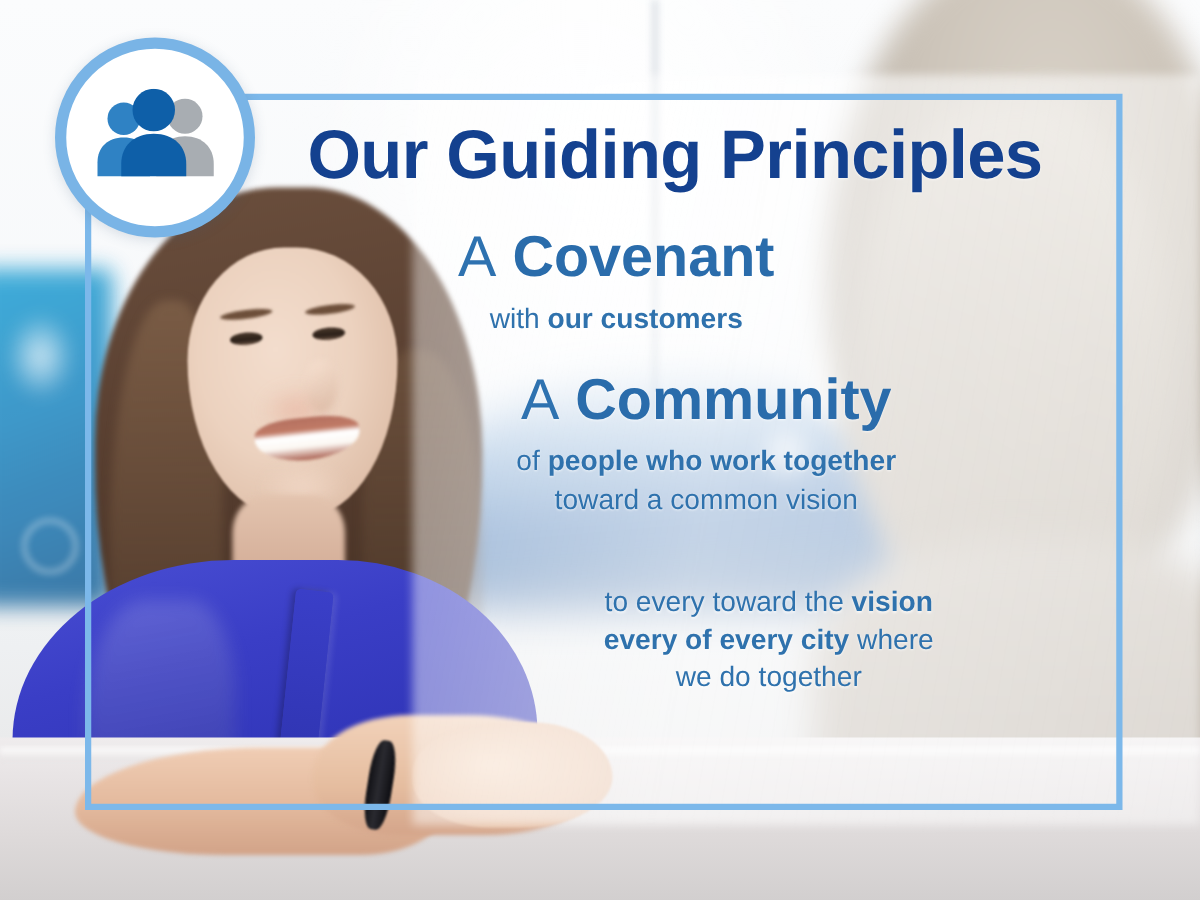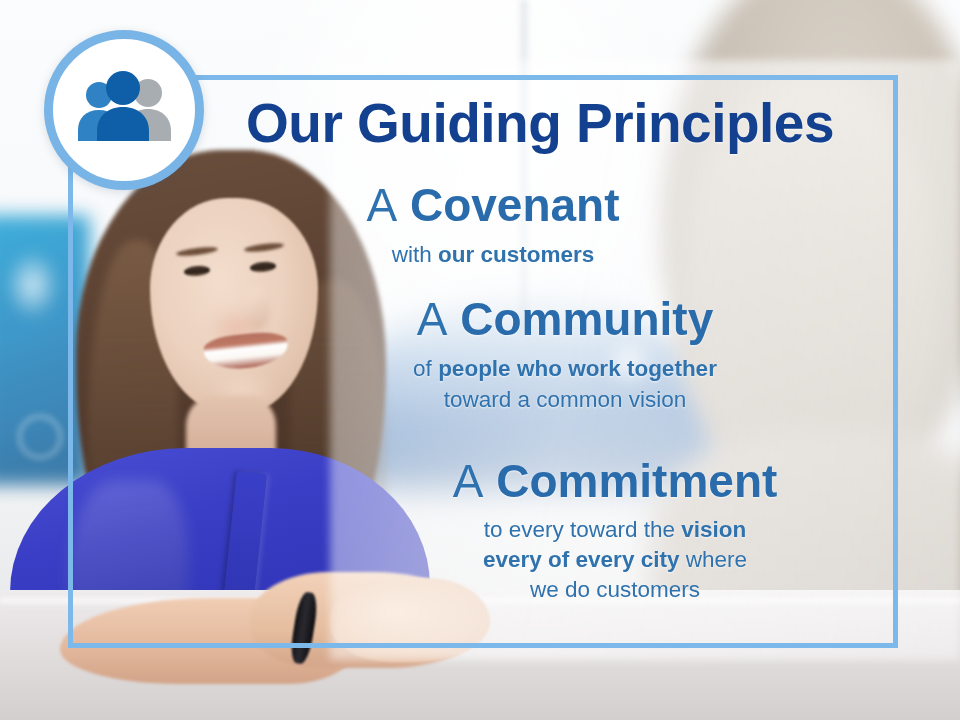--- a/index.html
+++ b/index.html
@@ -363,25 +363,21 @@
       <div class="p-head">
         <span class="lead">A</span>
         <span class="key">Covenant</span>
       </div>
       <div class="p-sub">
         <span class="reg">with </span><b>our customers</b>
       </div>
     </div>
 
     <div class="principle" id="p3">
-      <div class="p-head">
-        <span class="lead">A</span>
-        <span class="key">Commitment</span>
-      </div>
       <div class="p-sub">
         <span class="reg">to every toward the </span><b>vision</b><br>
         <b>every of every city</b><span class="reg"> where</span><br>
-        <span class="reg">we do customers</span>
+        <span class="reg">we do together</span>
       </div>
     </div>
 
   </div>
 </div>
 
 </body></html>

